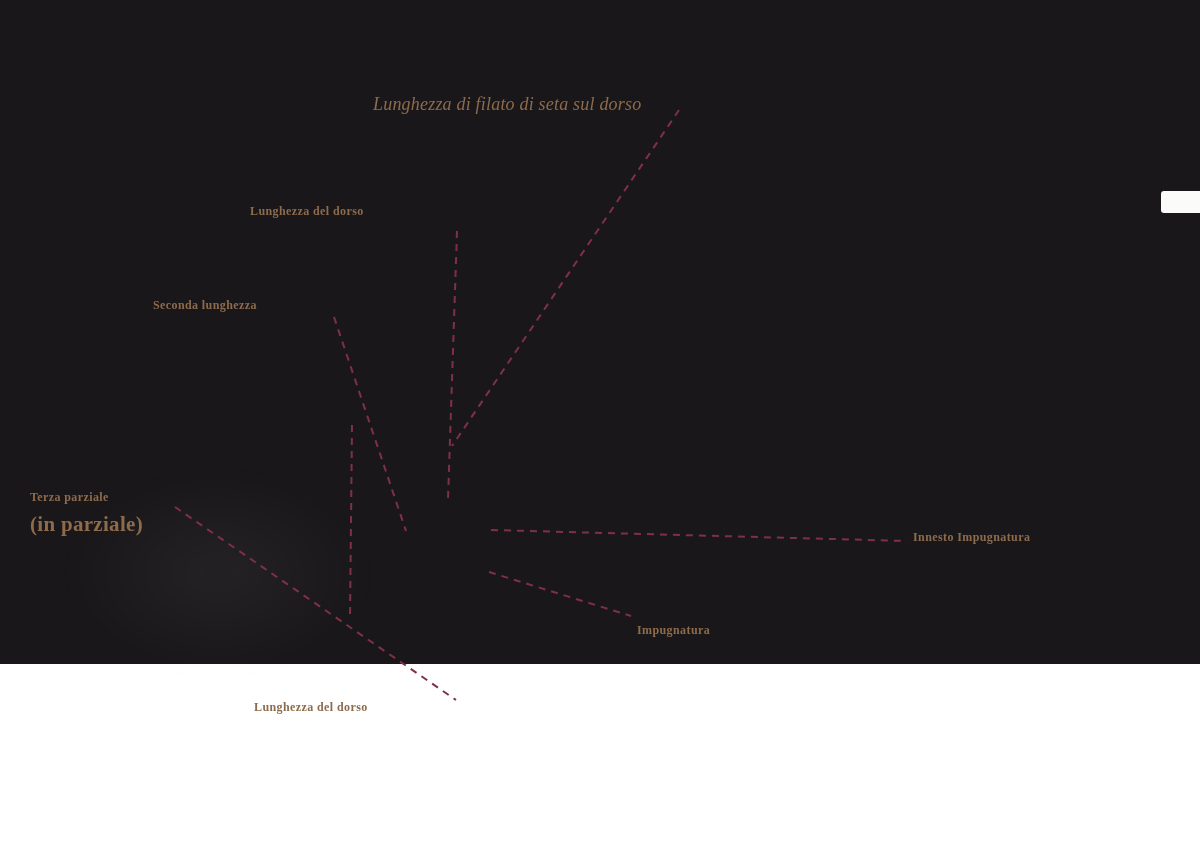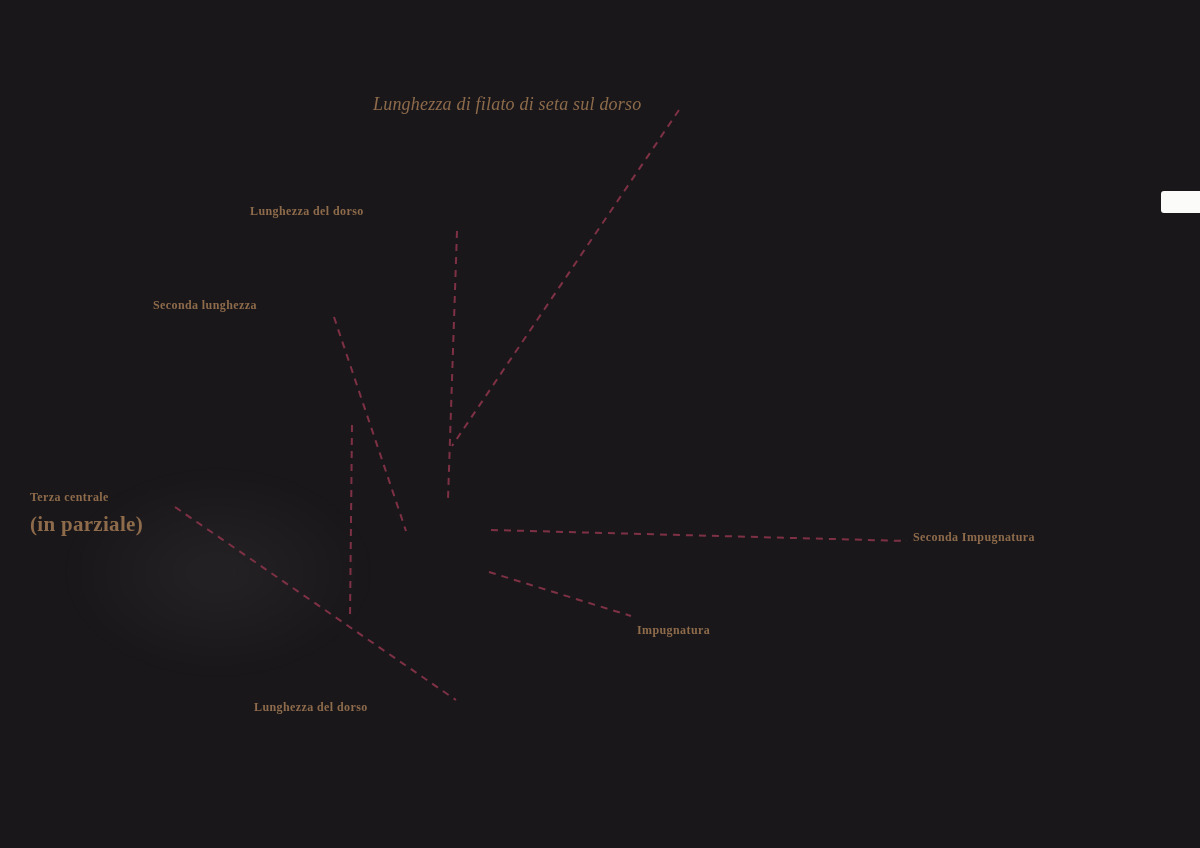--- a/index.html
+++ b/index.html
@@ -5,21 +5,21 @@
   html, body {
     margin: 0;
     padding: 0;
     width: 1200px;
     height: 848px;
     overflow: hidden;
   }
   .stage {
     position: relative;
     width: 1200px;
-    height: 848px;
+    height: 664px;
     background: #1a171a;
     font-family: "Liberation Serif", serif;
   }
   .lines-svg {
     position: absolute;
     left: 0; top: 0;
     width: 1200px; height: 848px;
     pointer-events: none;
   }
   .leader {
@@ -98,25 +98,25 @@
     <line class="leader" x1="489" y1="572" x2="631" y2="616"></line>
   </svg>
 
   <div id="lbl-silk-back" class="label italic">Lunghezza di filato di seta sul dorso</div>
 
   <div id="lbl-back-length" class="label serif">Lunghezza del dorso</div>
 
   <div id="lbl-second-length" class="label serif">Seconda lunghezza</div>
 
 
-  <div id="lbl-third-length" class="label serif">Terza centrale</div>
+  <div id="lbl-third-length" class="label serif">Terza parziale</div>
 
   <div id="lbl-third-note" class="label serif-small">(in parziale)</div>
 
-  <div id="lbl-handle-joint" class="label serif">Seconda Impugnatura</div>
+  <div id="lbl-handle-joint" class="label serif">Innesto Impugnatura</div>
 
   <div id="lbl-handle" class="label serif">Impugnatura</div>
 
   <div id="lbl-belly-length" class="label serif">Lunghezza del dorso</div>
 
 
   <div class="highlight-patch"></div>
 
 </div>
 

